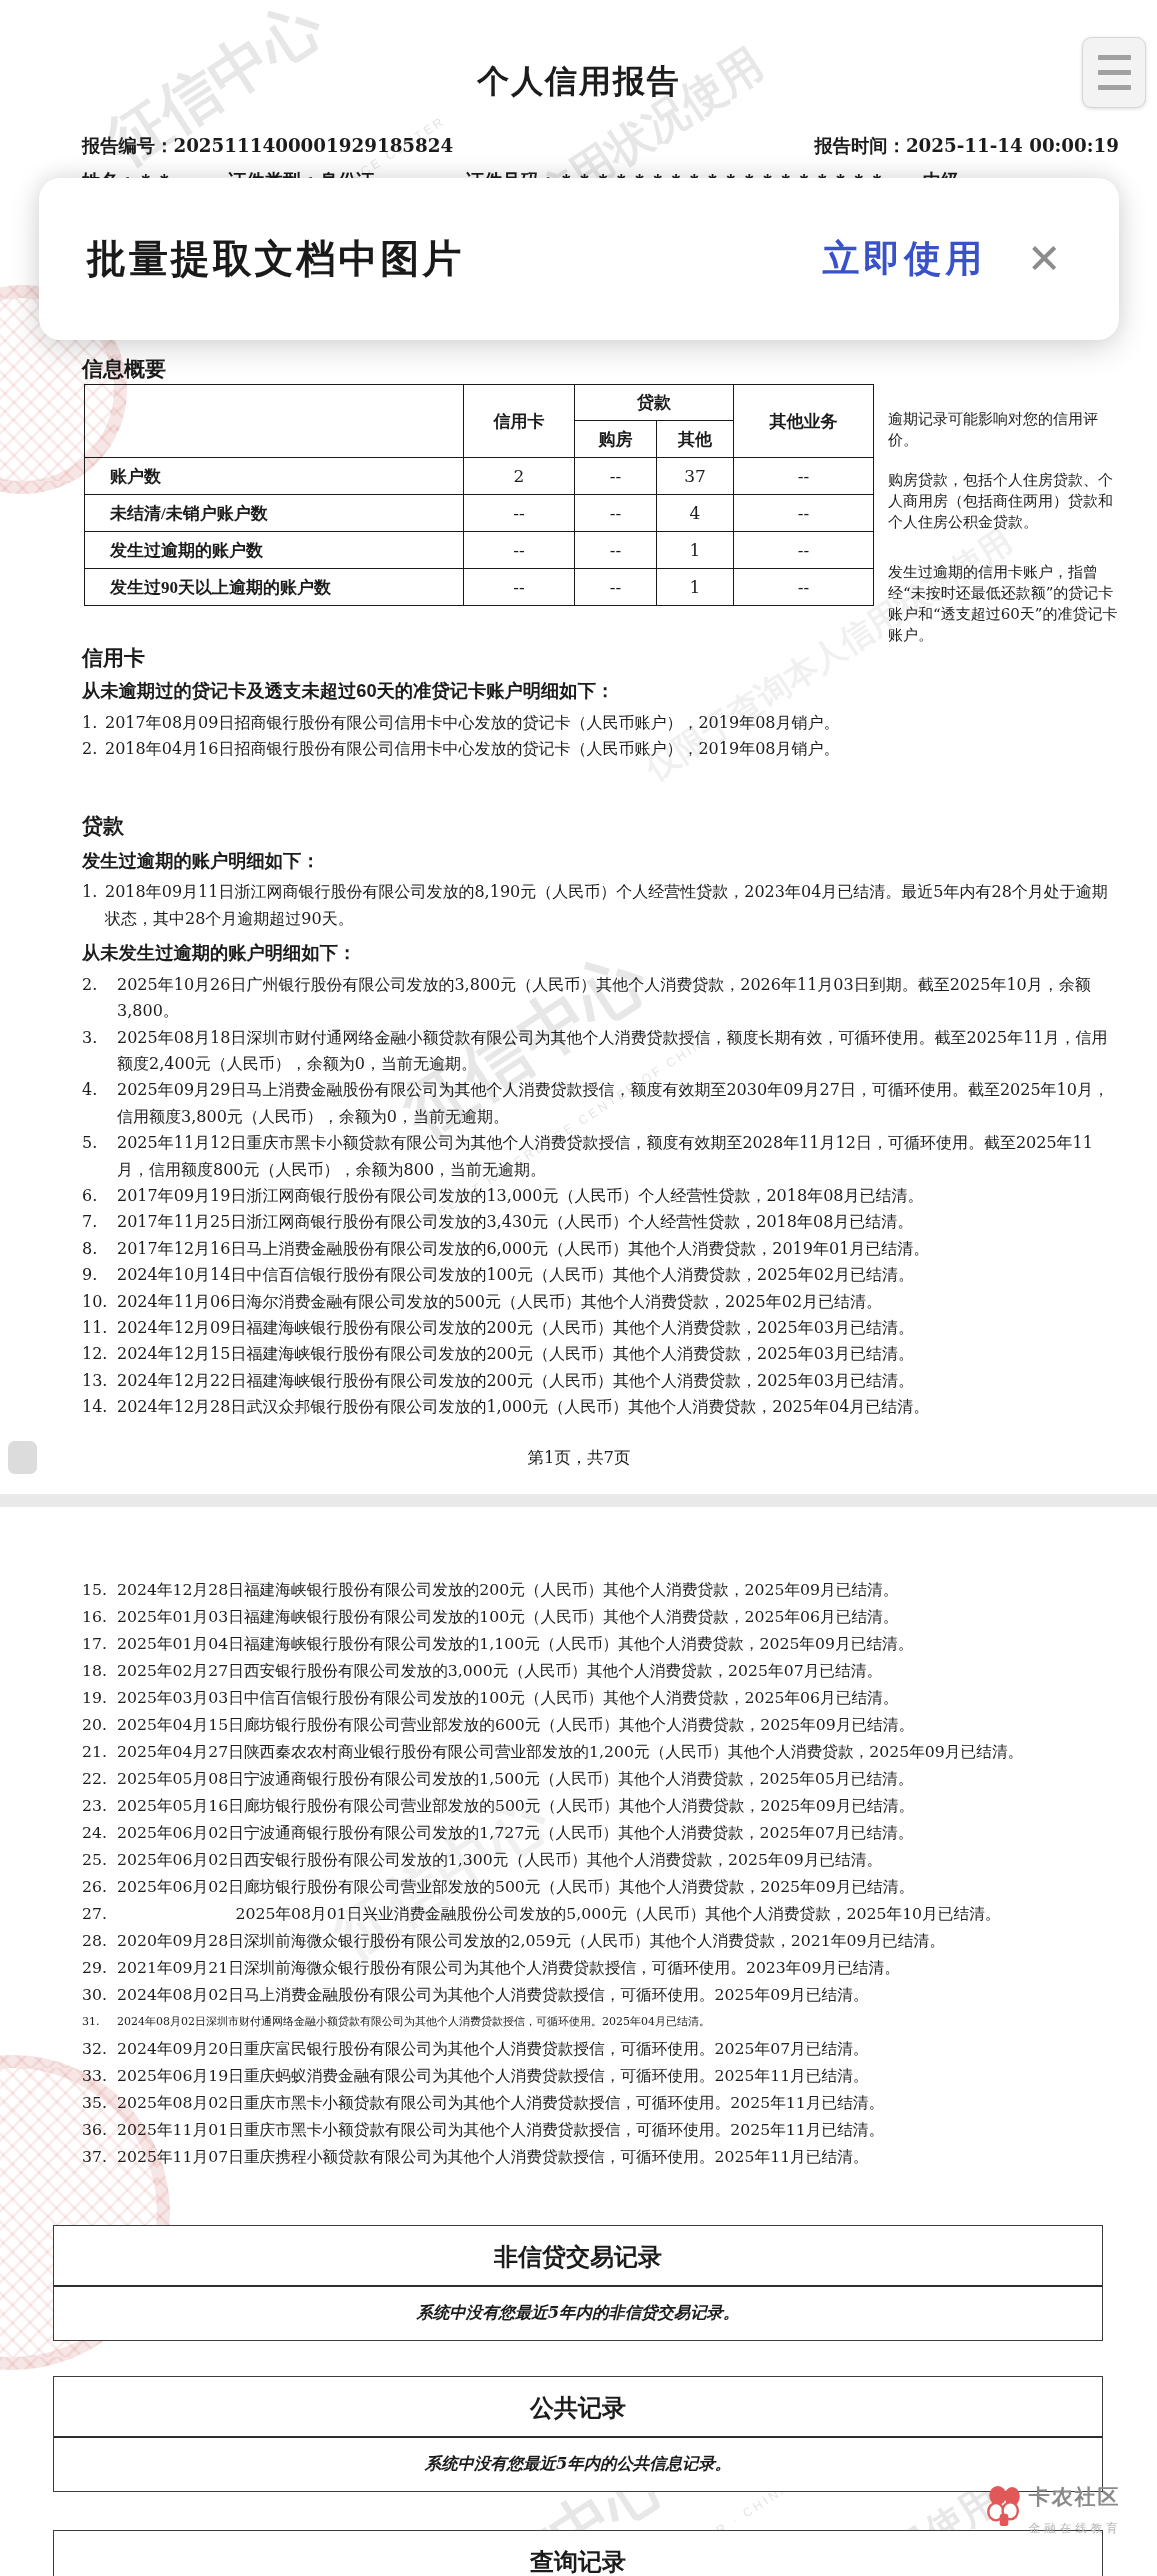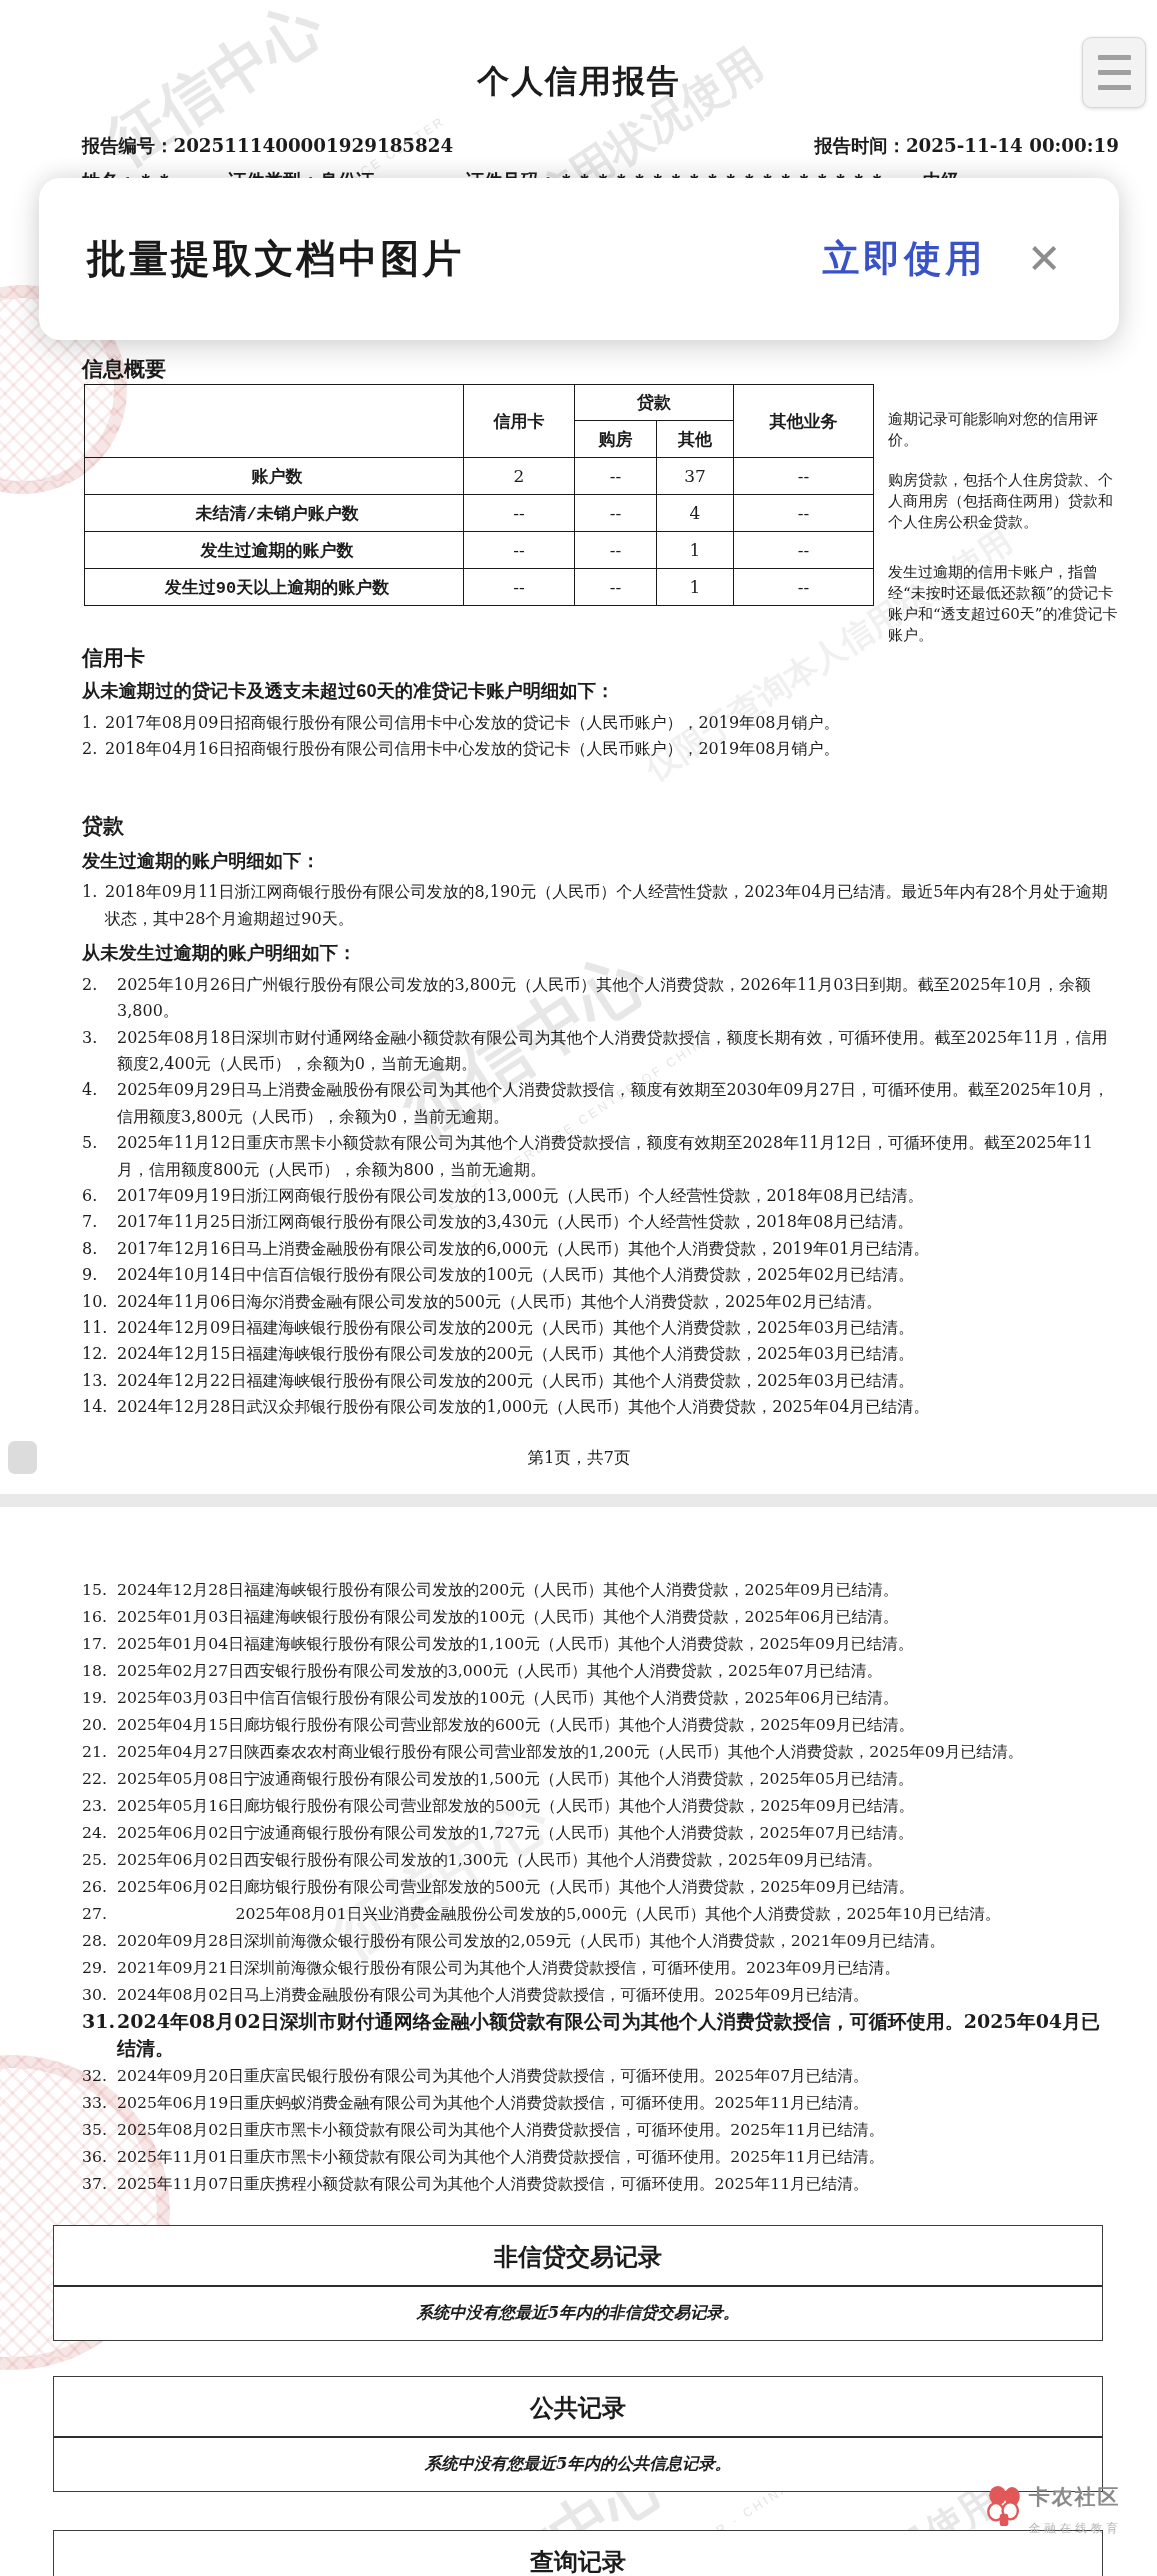--- a/index.html
+++ b/index.html
@@ -49,21 +49,21 @@
       color:#3a52c8;cursor:pointer;}
   .popup-close{margin-left:41px;margin-right:9.6px;font-size:41px;color:#8c8c8c;
       font-family:"Liberation Sans",sans-serif;cursor:pointer;line-height:1;}
 
   
   .h2{position:absolute;left:82px;z-index:2;font-size:21px;font-weight:700;
       font-family:"Liberation Sans",sans-serif;}
   .sumtable{position:absolute;left:84px;top:384px;z-index:2;border-collapse:collapse;}
   .sumtable td{border:1.4px solid #1a1a1a;text-align:center;font-size:17px;padding:0 3.9px;}
   .sumtable .hcell{font-family:"Liberation Sans",sans-serif;font-weight:700;}
-  .sumtable .rlabel{text-align:center;padding-left:10px;font-family:Liberation Mono, monospace;font-weight:700;}
+  .sumtable .rlabel{text-align:left;padding-left:25px;font-family:Liberation Serif, serif;font-weight:700;}
   .notes{position:absolute;left:888px;width:235px;top:0;z-index:2;}
   .note{position:absolute;left:0;width:100%;font-size:15px;line-height:21px;}
 
   
   .section{position:absolute;left:82px;right:39px;z-index:2;}
   .sec-h{font-size:21px;font-weight:700;font-family:"Liberation Sans",sans-serif;line-height:29px;}
   .sub-h{font-size:18.3px;font-weight:700;font-family:"Liberation Sans",sans-serif;
       line-height:26px;margin-top:7.7px;}
   .ilist{margin-top:5.8px;}
   .litem{position:relative;padding-left:35px;line-height:26.4px;font-size:16px;}
@@ -364,21 +364,21 @@
         <div class="litem" style="line-height:27px;font-size:15.7px;">
           <span class="no">29.</span>
           <span>2021年09月21日深圳前海微众银行股份有限公司为其他个人消费贷款授信，可循环使用。2023年09月已结清。</span>
         </div>
 
         <div class="litem" style="line-height:27px;font-size:15.7px;">
           <span class="no">30.</span>
           <span>2024年08月02日马上消费金融股份有限公司为其他个人消费贷款授信，可循环使用。2025年09月已结清。</span>
         </div>
 
-        <div class="litem" style="line-height:27px;font-size:19px;font-weight:bold;">
+        <div class="litem" style="line-height:27px;font-size:11px;">
           <span class="no">31.</span>
           <span>2024年08月02日深圳市财付通网络金融小额贷款有限公司为其他个人消费贷款授信，可循环使用。2025年04月已结清。</span>
         </div>
 
         <div class="litem" style="line-height:27px;font-size:15.7px;">
           <span class="no">32.</span>
           <span>2024年09月20日重庆富民银行股份有限公司为其他个人消费贷款授信，可循环使用。2025年07月已结清。</span>
         </div>
 
         <div class="litem" style="line-height:27px;font-size:15.7px;">

